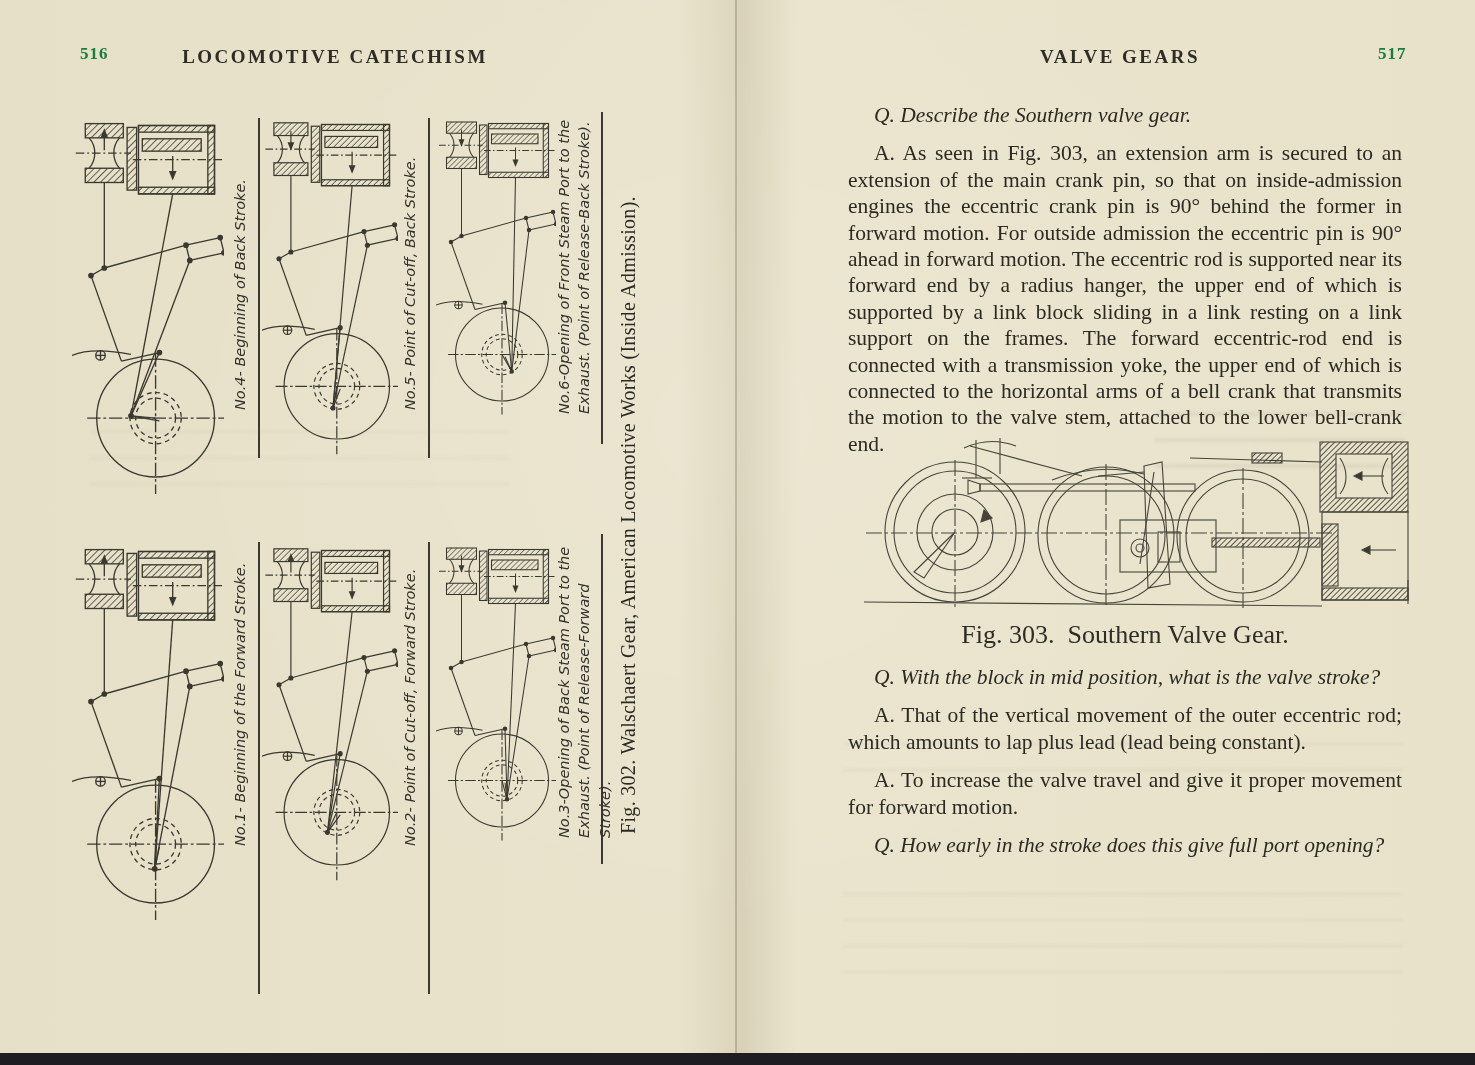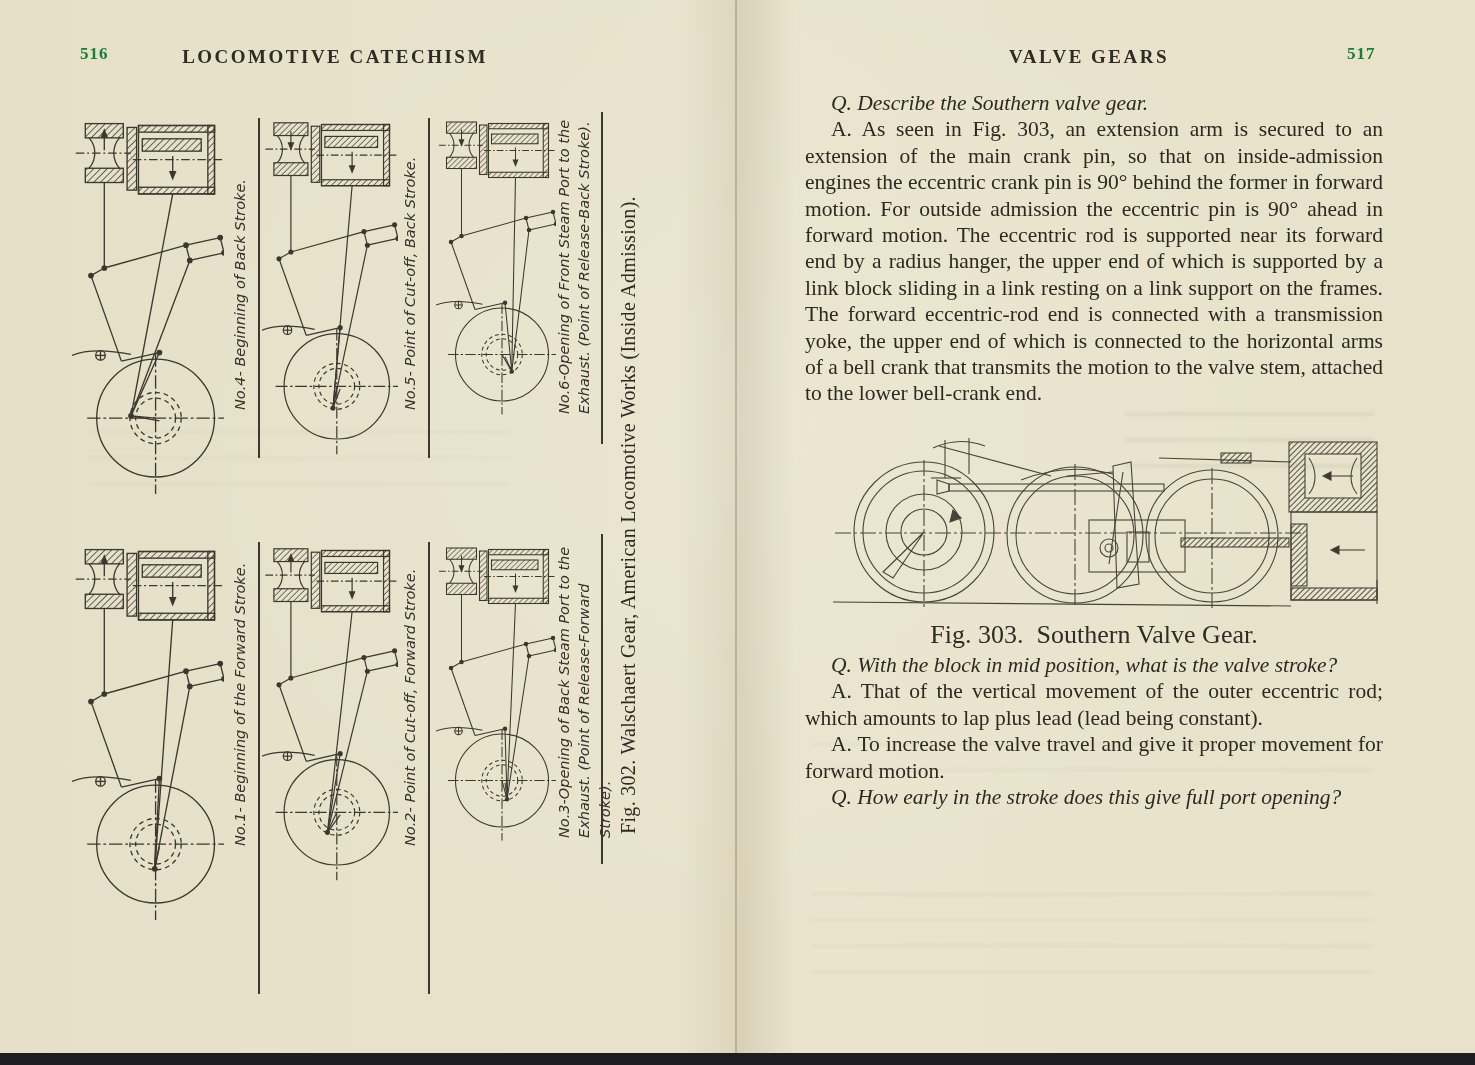--- a/index.html
+++ b/index.html
@@ -10,21 +10,21 @@
       linear-gradient(90deg,#e6e0c8 0%, #e9e3cc 46%, #ddd6bd 49.8%, #d8d1b8 50.2%, #eae4cd 54%, #e8e2ca 100%);
     font-family:"Liberation Serif","DejaVu Serif",serif;
     color:#2b2922;
   }
   .abs{position:absolute;}
   
   .pagenum{font-size:17px;font-weight:700;letter-spacing:1px;color:#15803d;}
   .runtitle{font-size:19px;font-weight:700;letter-spacing:2.5px;text-align:center;color:#2e2c25;}
   
   .text-col{width:578px;font-size:21.5px;line-height:26.4px;text-align:justify;}
-  .text-col p{margin:0;text-indent:26px;}
+  .text-col p{margin:12px;text-indent:26px;}
   .text-col p.q{font-style:italic;}
   .fig-caption{font-size:26px;text-align:center;white-space:pre-wrap;color:#2e2c26;}
   
   .vwrap{position:absolute;overflow:visible;}
   .vin{transform-origin:0 0;transform:rotate(-90deg) translateX(-100%);
        font-family:"DejaVu Sans","Liberation Sans",sans-serif;font-style:italic;
        font-size:14.5px;line-height:1.4;color:#33312a;text-align:left;}
   .vin.serifcap{font-family:"Liberation Serif","DejaVu Serif",serif;font-style:normal;
        font-size:20px;text-align:center;letter-spacing:0.3px;color:#2b2922;}
   
@@ -402,21 +402,21 @@
     <div class="vin" style="width:300px;height:46px;">No.3-Opening of Back Steam Port to the Exhaust. (Point of Release-Forward Stroke).</div>
     </div>
 
   <div class="vwrap" style="left:614px;top:160px;width:34px;height:710px;">
     <div class="vin serifcap" style="width:710px;height:34px;">Fig. 302.  Walschaert Gear, American Locomotive Works (Inside Admission).</div>
     </div>
 
   <div class="ghost" style="left:90px;top:430px;width:420px;height:60px;opacity:0.25;"></div>
 </div>
 
-<div class="abs" style="left:704px;top:0;width:740px;height:1065px;">
+<div class="abs" style="left:735px;top:0;width:740px;height:1065px;">
   <div class="abs runtitle" style="left:10px;top:46px;width:750px;">VALVE GEARS</div>
   <div class="abs pagenum" style="left:643px;top:44px;">517</div>
 
   <div class="abs text-col" style="left:101px;top:90px;">
     <p class="q">Q. Describe the Southern valve gear.</p>
     <p>A. As seen in Fig. 303, an extension arm is secured to an extension of the main crank pin, so that on inside-admission engines the eccentric crank pin is 90° behind the former in forward motion. For outside admission the eccentric pin is 90° ahead in forward motion. The eccentric rod is supported near its forward end by a radius hanger, the upper end of which is supported by a link block sliding in a link resting on a link support on the frames. The forward eccentric-rod end is connected with a transmission yoke, the upper end of which is connected to the horizontal arms of a bell crank that transmits the motion to the valve stem, attached to the lower bell-crank end.</p>
   </div>
 
   <svg class="abs" style="left:117px;top:432px;" width="558" height="188" viewBox="0 0 558 188">
     <defs>

